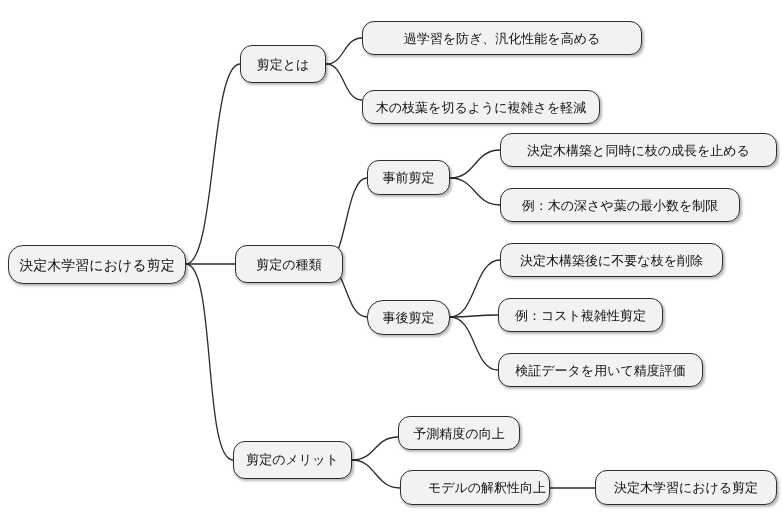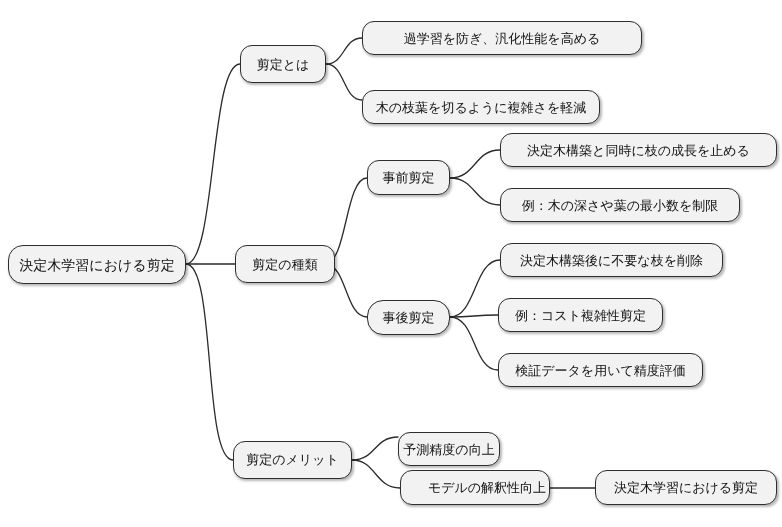--- a/index.html
+++ b/index.html
@@ -65,37 +65,37 @@
   </svg>
 
   <div class="node root" style="left:8px; top:245px; width:178px; height:39px;">決定木学習における剪定</div>
 
   <div class="node" style="left:240px; top:45px; width:86px; height:38px;">剪定とは</div>
 
   <div class="node" style="left:362px; top:21px; width:280px; height:34px;">過学習を防ぎ、汎化性能を高める</div>
 
   <div class="node" style="left:362px; top:90px; width:238px; height:34px;">木の枝葉を切るように複雑さを軽減</div>
 
-  <div class="node" style="left:235px; top:245px; width:100px; height:38px;">剪定の種類</div>
+  <div class="node" style="left:235px; top:245px; width:108px; height:38px;">剪定の種類</div>
 
   <div class="node" style="left:367px; top:160px; width:83px; height:35px;">事前剪定</div>
 
   <div class="node" style="left:500px; top:133px; width:277px; height:34px;">決定木構築と同時に枝の成長を止める</div>
 
   <div class="node" style="left:500px; top:188px; width:240px; height:34px;">例：木の深さや葉の最小数を制限</div>
 
   <div class="node" style="left:367px; top:300px; width:83px; height:35px;border-radius:16px;">事後剪定</div>
 
   <div class="node" style="left:500px; top:243px; width:223px; height:34px;">決定木構築後に不要な枝を削除</div>
 
   <div class="node" style="left:498px; top:298px; width:165px; height:34px;">例：コスト複雑性剪定</div>
 
   <div class="node" style="left:498px; top:353px; width:205px; height:34px;">検証データを用いて精度評価</div>
 
   <div class="node" style="left:233px; top:441px; width:119px; height:38px;font-family:Liberation Mono, monospace;">剪定のメリット</div>
 
-  <div class="node" style="left:398px; top:432px; width:102px; height:34px;">予測精度の向上</div>
+  <div class="node" style="left:398px; top:416px; width:122px; height:34px;">予測精度の向上</div>
 
   <div class="node" style="left:400px; top:470px; width:150px; height:35px;padding-left:24px;">モデルの解釈性向上</div>
 
   <div class="node" style="left:595px; top:470px; width:182px; height:35px;">決定木学習における剪定</div>
 
 </div>
 
 </body></html>

